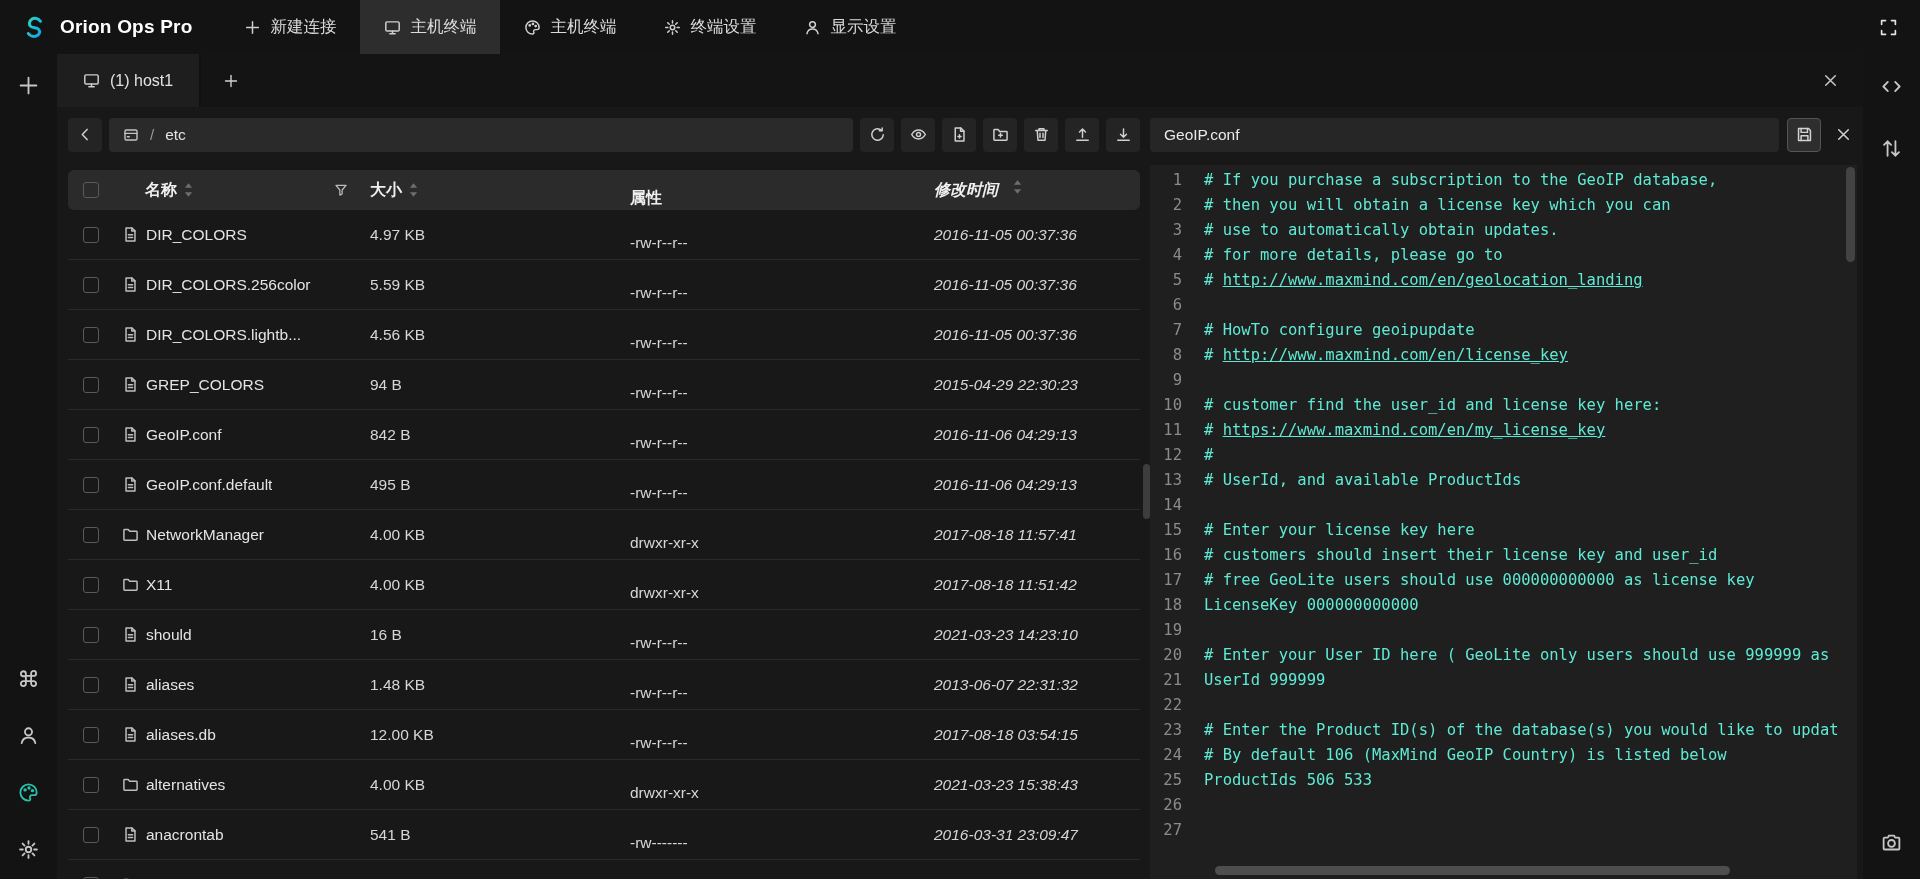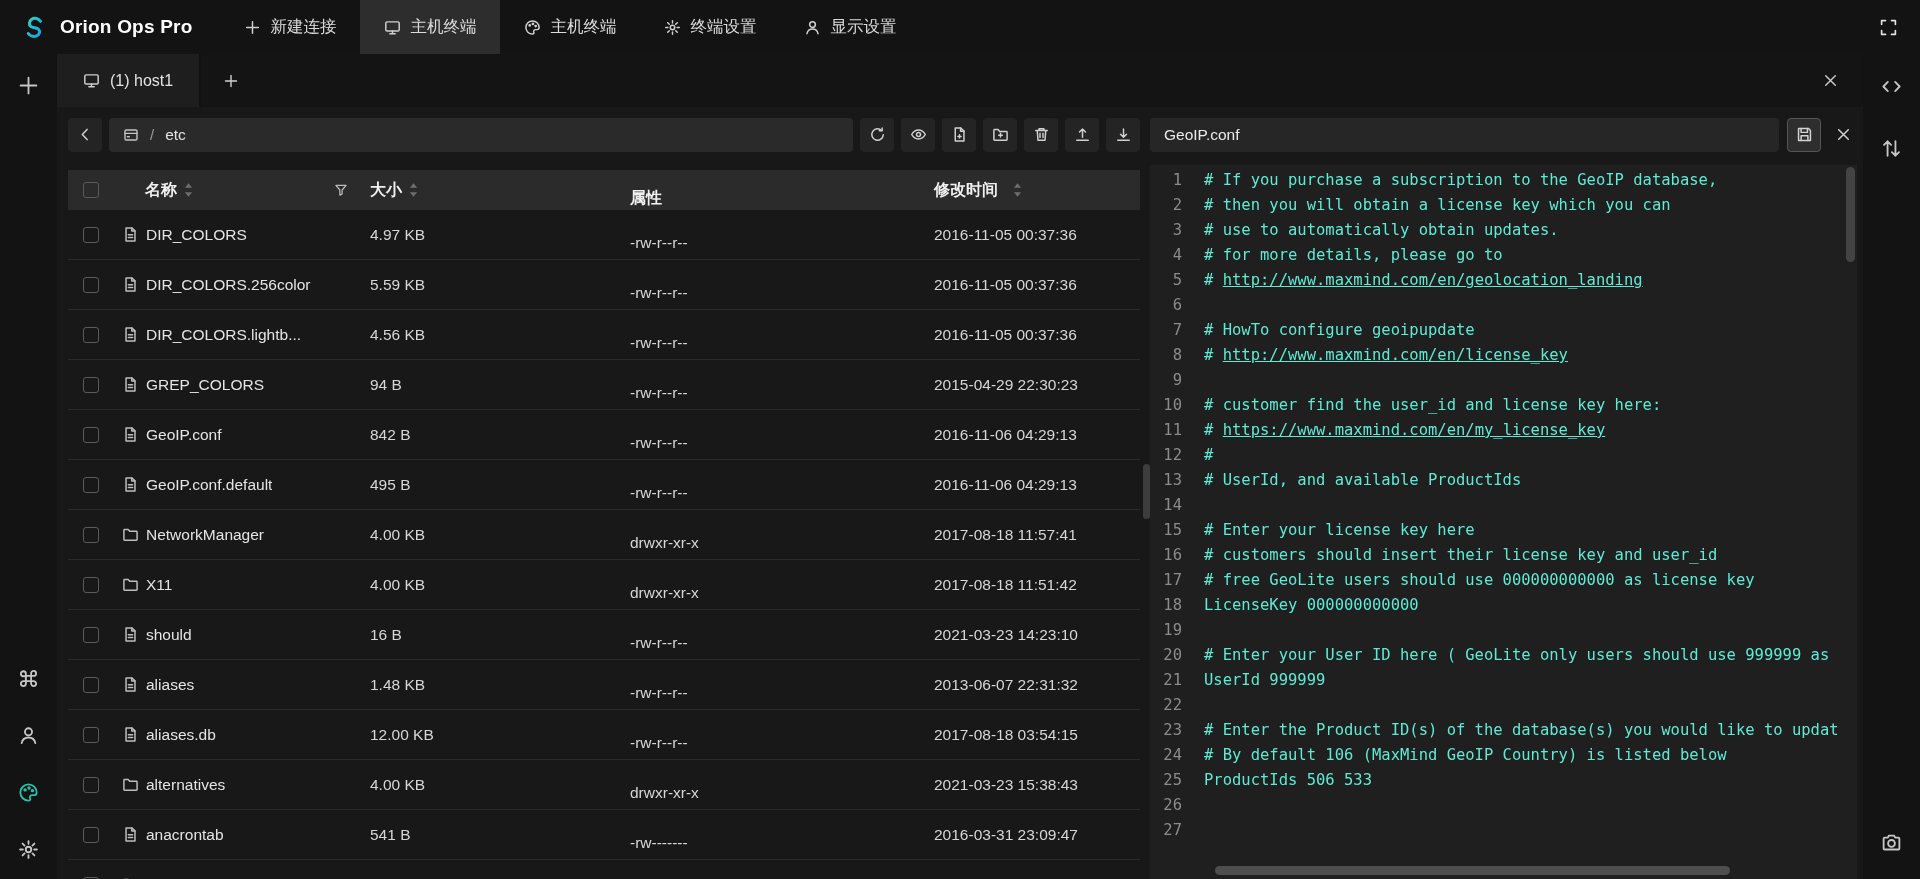--- a/index.html
+++ b/index.html
@@ -54,32 +54,32 @@
   .file-panel { width:1072px; flex:none; display:flex; flex-direction:column; position:relative; min-height:0; }
   .fm-toolbar { height:35px; flex:none; display:flex; align-items:center; gap:7px; }
   .tool-btn { width:34px; height:34px; flex:none; border-radius:4px; background:#242424; display:flex; align-items:center; justify-content:center; color:#cfcfcf; cursor:pointer; }
   .tool-btn svg { width:17px; height:17px; }
   .path-bar { flex:1; height:34px; background:#2a2a2a; border-radius:4px; display:flex; align-items:center; gap:11px; padding:0 14px; color:#d8d8d8; }
   .path-bar svg { width:16px; height:16px; color:#c3c3c3; }
   .path-sep { color:#9a9a9a; font-size:15px; }
   .path-seg { font-size:15.5px; color:#e3e3e3; cursor:pointer; }
 
   .table-wrap { margin-top:18px; flex:1; min-height:0; overflow:hidden; }
-  .t-head { height:40px; background:#2b2b2b; border-radius:1px; display:flex; align-items:center; font-weight:700; color:#f0f0f0; font-size:16px; }
+  .t-head { height:40px; background:#2b2b2b; border-radius:6px; display:flex; align-items:center; font-weight:700; color:#f0f0f0; font-size:16px; }
   .t-row { height:50px; display:flex; align-items:center; border-bottom:1px solid #2a2a2a; font-size:15.5px; color:#d6d6d6; cursor:pointer; }
   .col-check { width:46px; flex:none; display:flex; justify-content:center; }
   .checkbox { width:16px; height:16px; border:1.5px solid #5a5a5a; border-radius:3px; background:transparent; display:inline-block; cursor:pointer; }
   .col-name { width:250px; flex:none; display:flex; align-items:center; gap:7px; overflow:hidden; }
   .t-row .col-name { padding-left:8px; }
   .t-head .col-name { padding-left:31px; }
   .col-name svg { width:17px; height:17px; flex:none; color:#bdbdbd; }
   .file-name { white-space:nowrap; overflow:hidden; color:#e4e4e4; }
   .col-size { width:264px; flex:none; display:flex; align-items:center; gap:7px; padding-left:6px; }
   .col-attr { width:302px; flex:none; padding-left:2px;margin-top:16px; }
-  .col-time { flex:1; display:flex; align-items:center; gap:15px; padding-left:4px; }
+  .col-time { flex:1; display:flex; gap:15px; padding-left:4px;font-style:italic; }
   .sorters { display:flex; flex-direction:column; gap:2px; cursor:pointer; }
   .sorters svg { width:9px; height:6px; }
   .filter-btn { margin-left:auto; margin-right:16px; color:#9a9a9a; cursor:pointer; }
   .filter-btn svg { width:14px; height:14px; }
   .fm-scroll-thumb { position:absolute; right:-10px; top:347px; width:7px; height:55px; background:#3d3d3d; border-radius:4px; cursor:pointer; }
 
   
   .editor-panel { flex:1; min-width:0; display:flex; flex-direction:column; min-height:0; }
   .ed-header { height:35px; flex:none; display:flex; align-items:center; gap:8px; }
   .ed-title { flex:1; height:34px; background:#262626; border-radius:4px; display:flex; align-items:center; padding:0 14px; font-size:15.5px; color:#eaeaea; }

